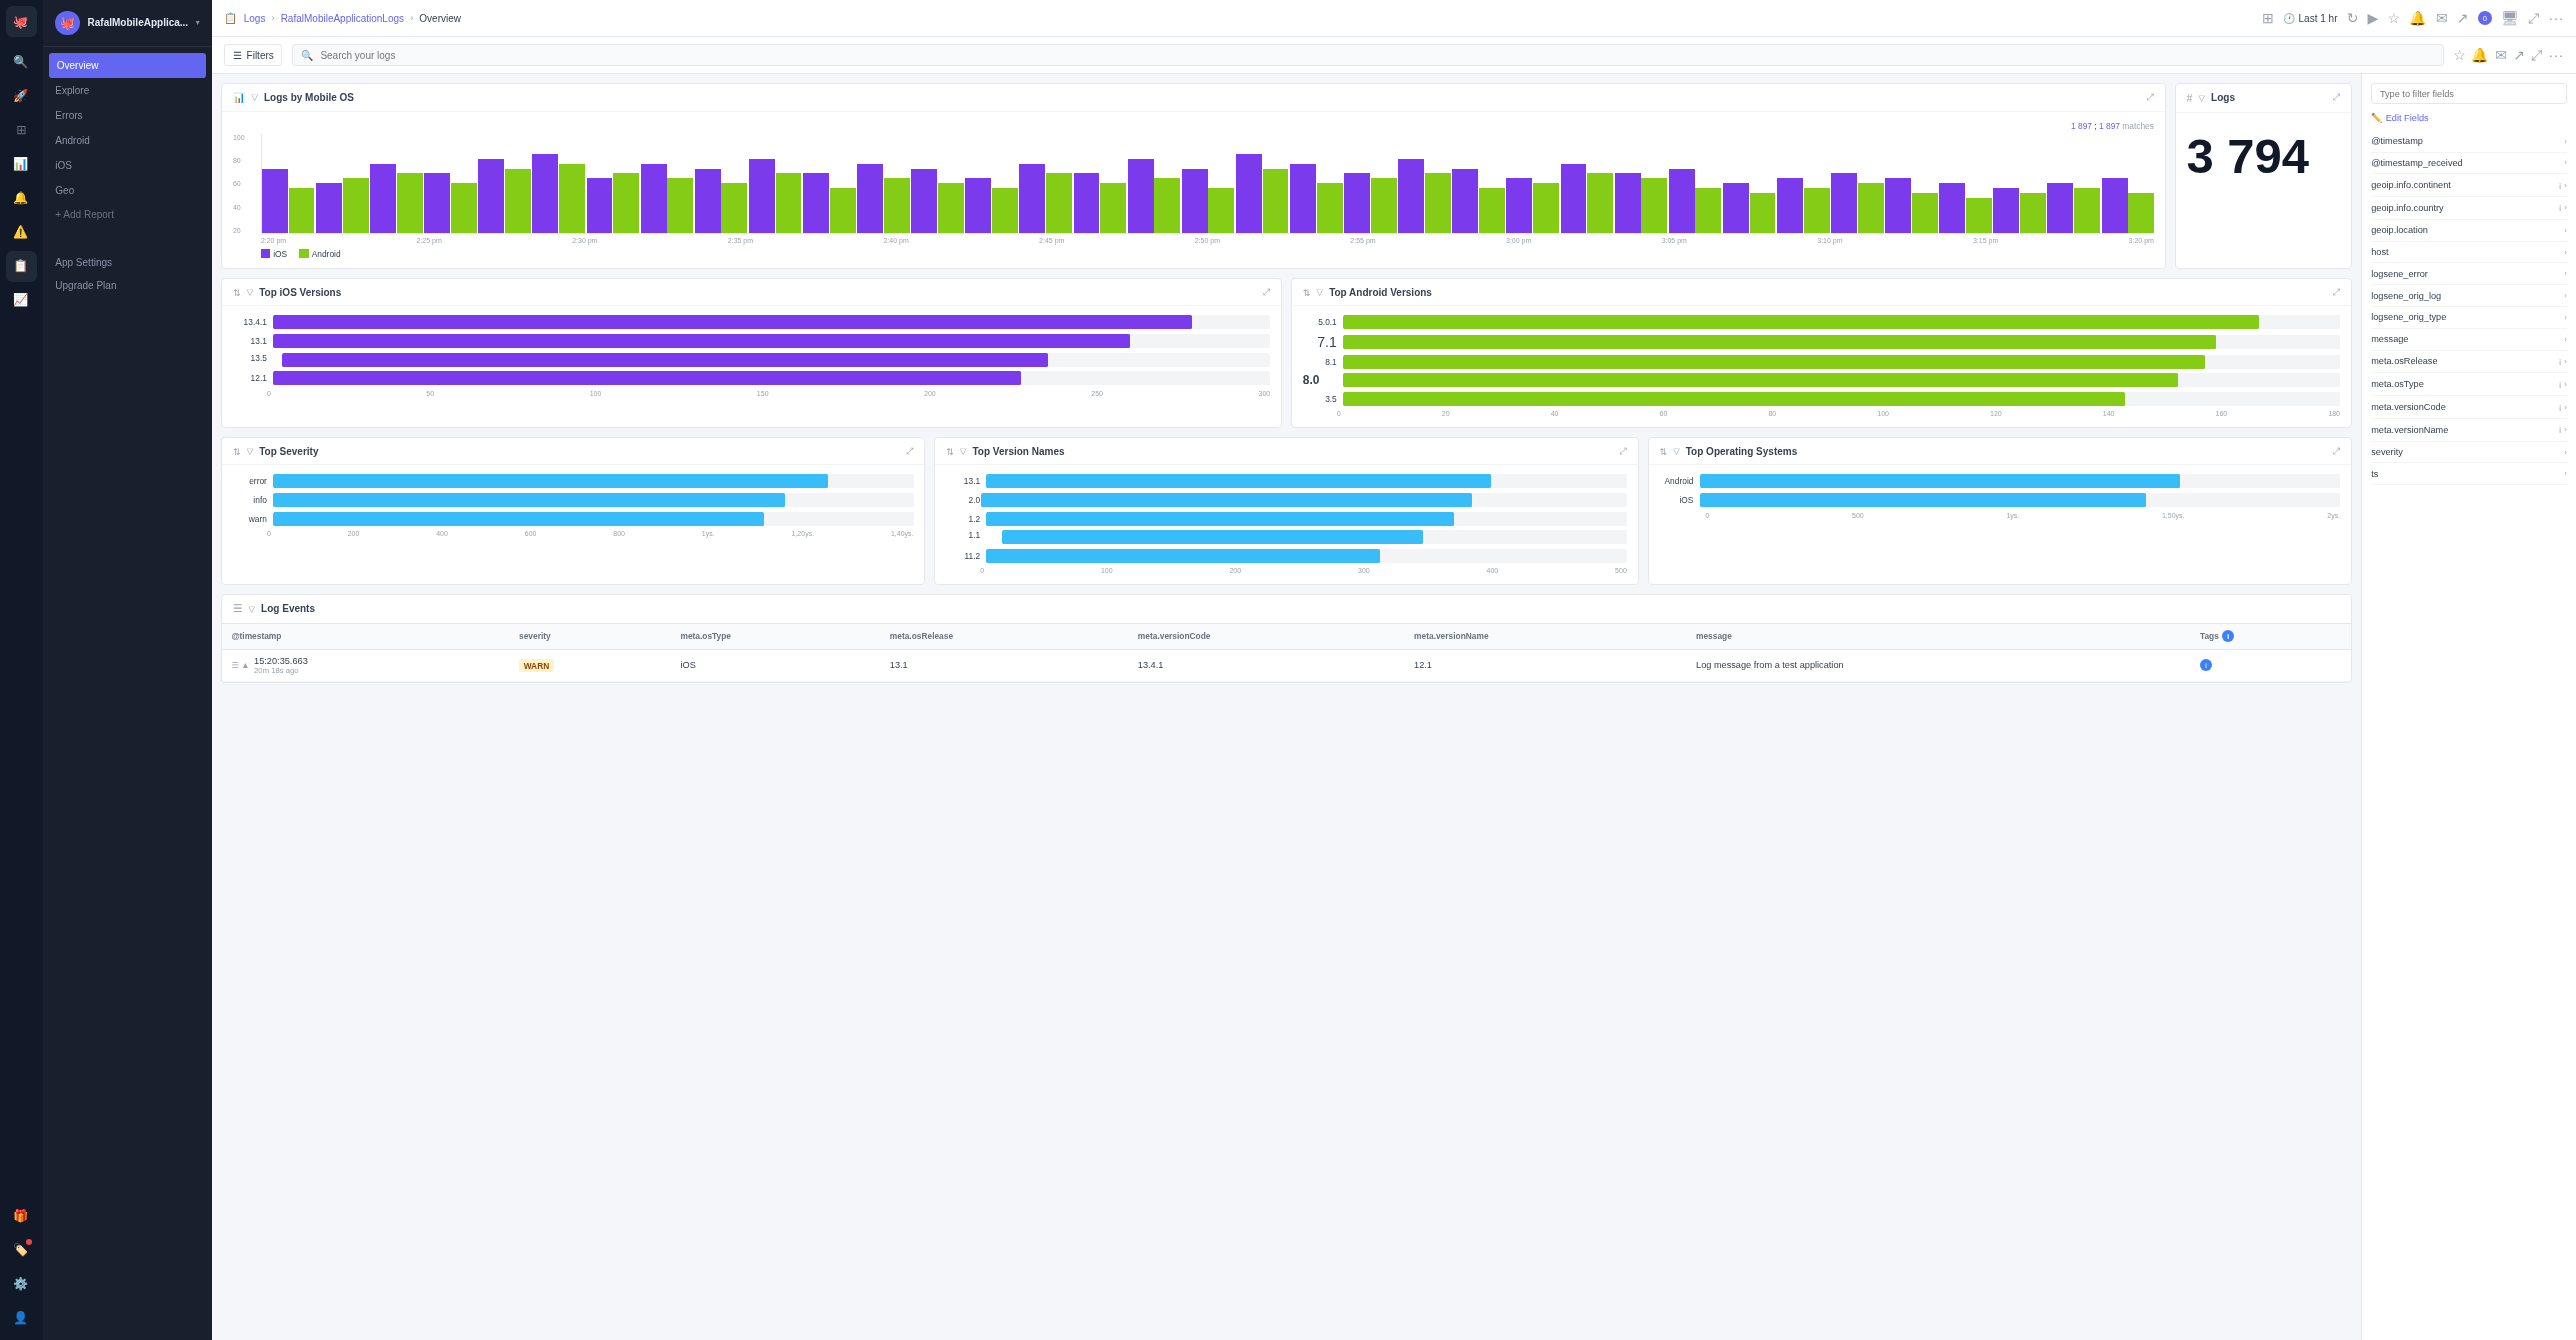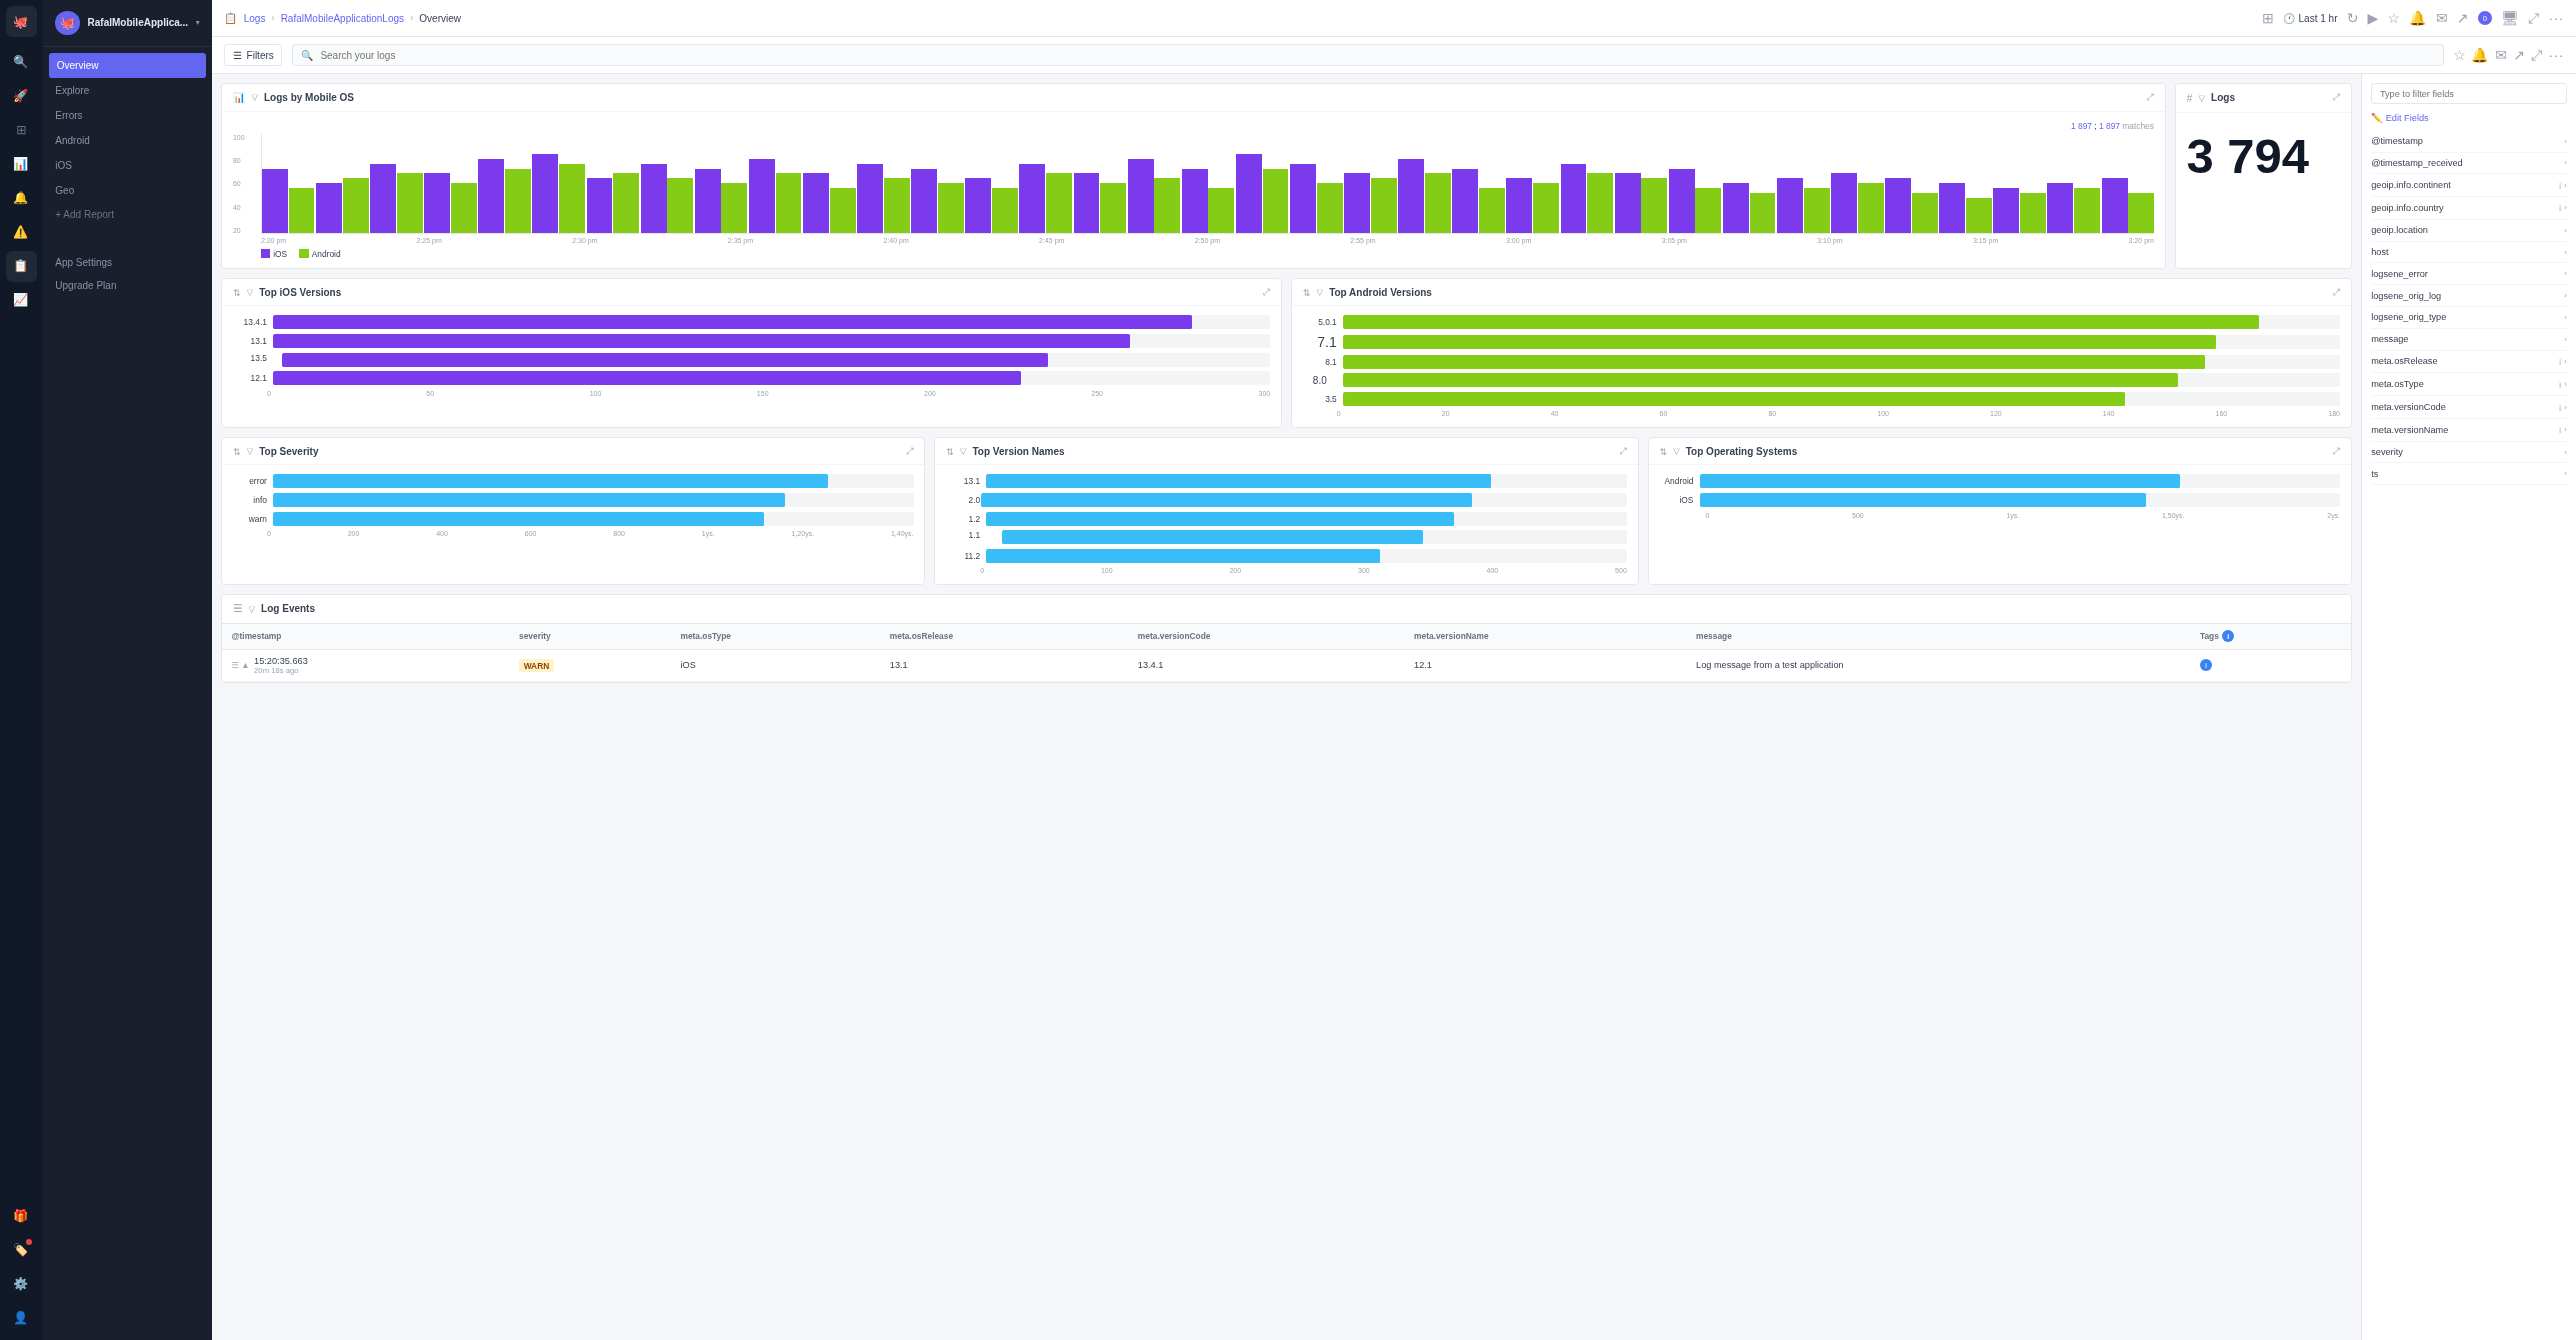--- a/index.html
+++ b/index.html
@@ -484,21 +484,21 @@
                     <div style="background: rgb(132, 204, 22); height: 100%; width: 87.5676%; border-radius: 1.5px;"></div>
                   </div>
                 </div>
                 <div style="display: flex; align-items: center; gap: 6.1px; margin-bottom: 4.6px;">
                   <div style="width: 34px; text-align: right; font-size: 8.4px; color: rgb(55, 65, 81); flex-shrink: 0;">8.1</div>
                   <div style="flex: 1 1 0%; height: 14px; background: rgb(243, 244, 246); border-radius: 1.5px; overflow: hidden;">
                     <div style="background: rgb(132, 204, 22); height: 100%; width: 86.4865%; border-radius: 1.5px;"></div>
                   </div>
                 </div>
                 <div style="display: flex; align-items: center; gap: 6.1px; margin-bottom: 4.6px;">
-                  <div style="width: 34px; text-align: center; font-size: 10px; color: rgb(55, 65, 81); flex-shrink: 0;">8.0</div>
+                  <div style="width: 34px; text-align: left; font-size: 12px; color: rgb(55, 65, 81); flex-shrink: 0; font-weight: bold;">8.0</div>
                   <div style="flex: 1 1 0%; height: 14px; background: rgb(243, 244, 246); border-radius: 1.5px; overflow: hidden;">
                     <div style="background: rgb(132, 204, 22); height: 100%; width: 83.7838%; border-radius: 1.5px;"></div>
                   </div>
                 </div>
                 <div style="display: flex; align-items: center; gap: 6.1px; margin-bottom: 4.6px;">
                   <div style="width: 34px; text-align: right; font-size: 8.4px; color: rgb(55, 65, 81); flex-shrink: 0;">3.5</div>
                   <div style="flex: 1 1 0%; height: 14px; background: rgb(243, 244, 246); border-radius: 1.5px; overflow: hidden;">
                     <div style="background: rgb(132, 204, 22); height: 100%; width: 78.3784%; border-radius: 1.5px;"></div>
                   </div>
                 </div>

